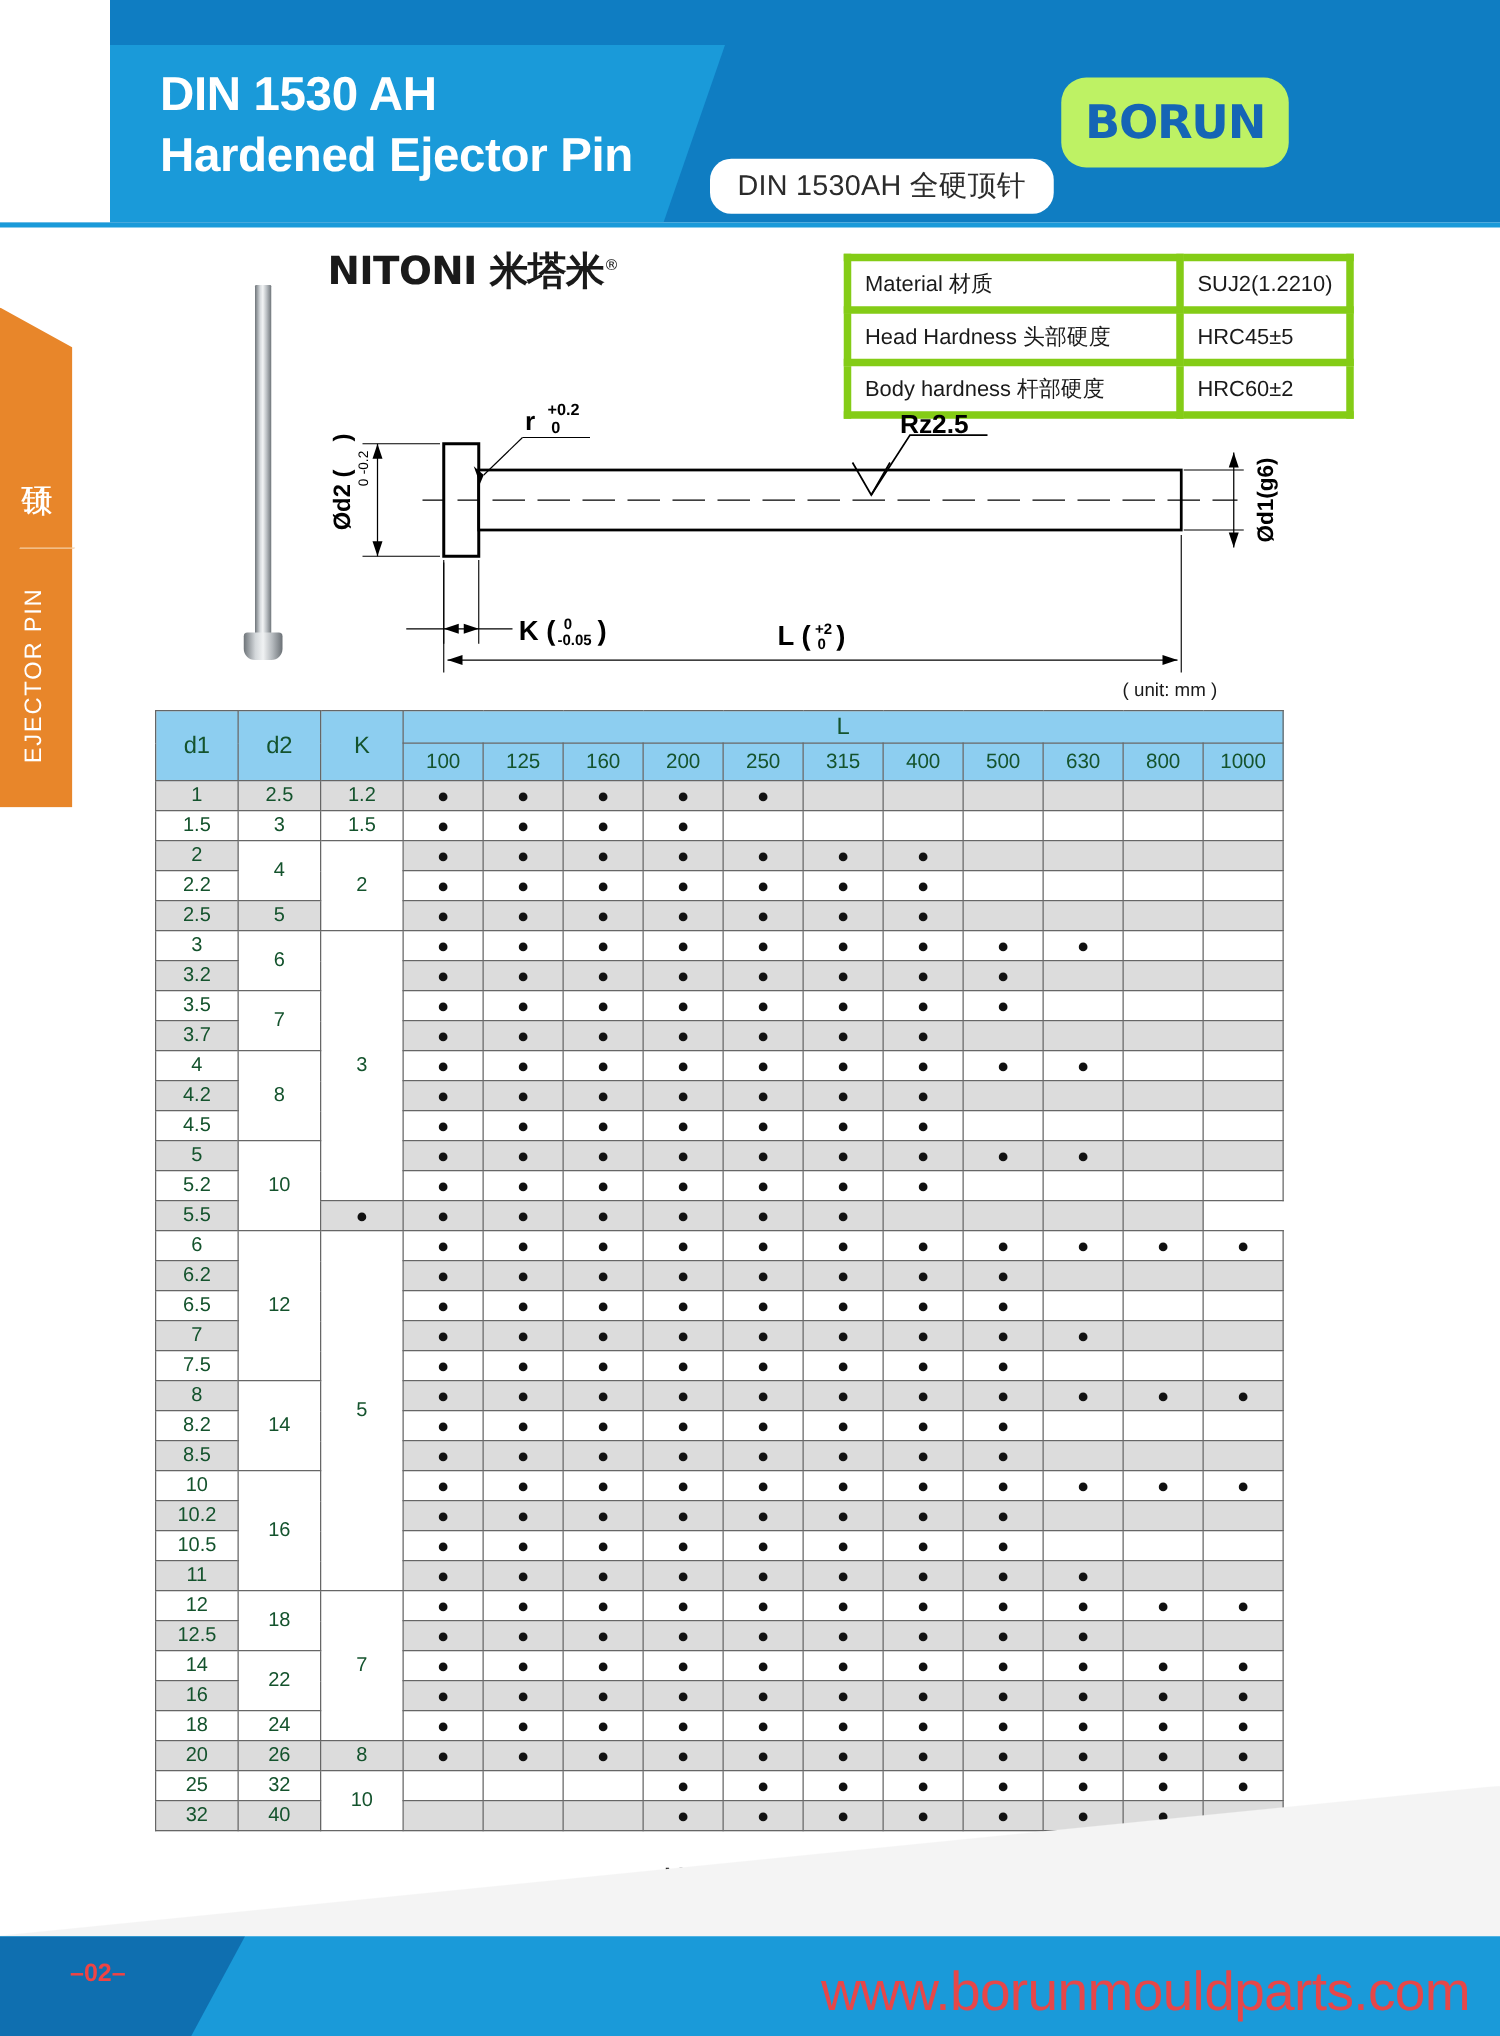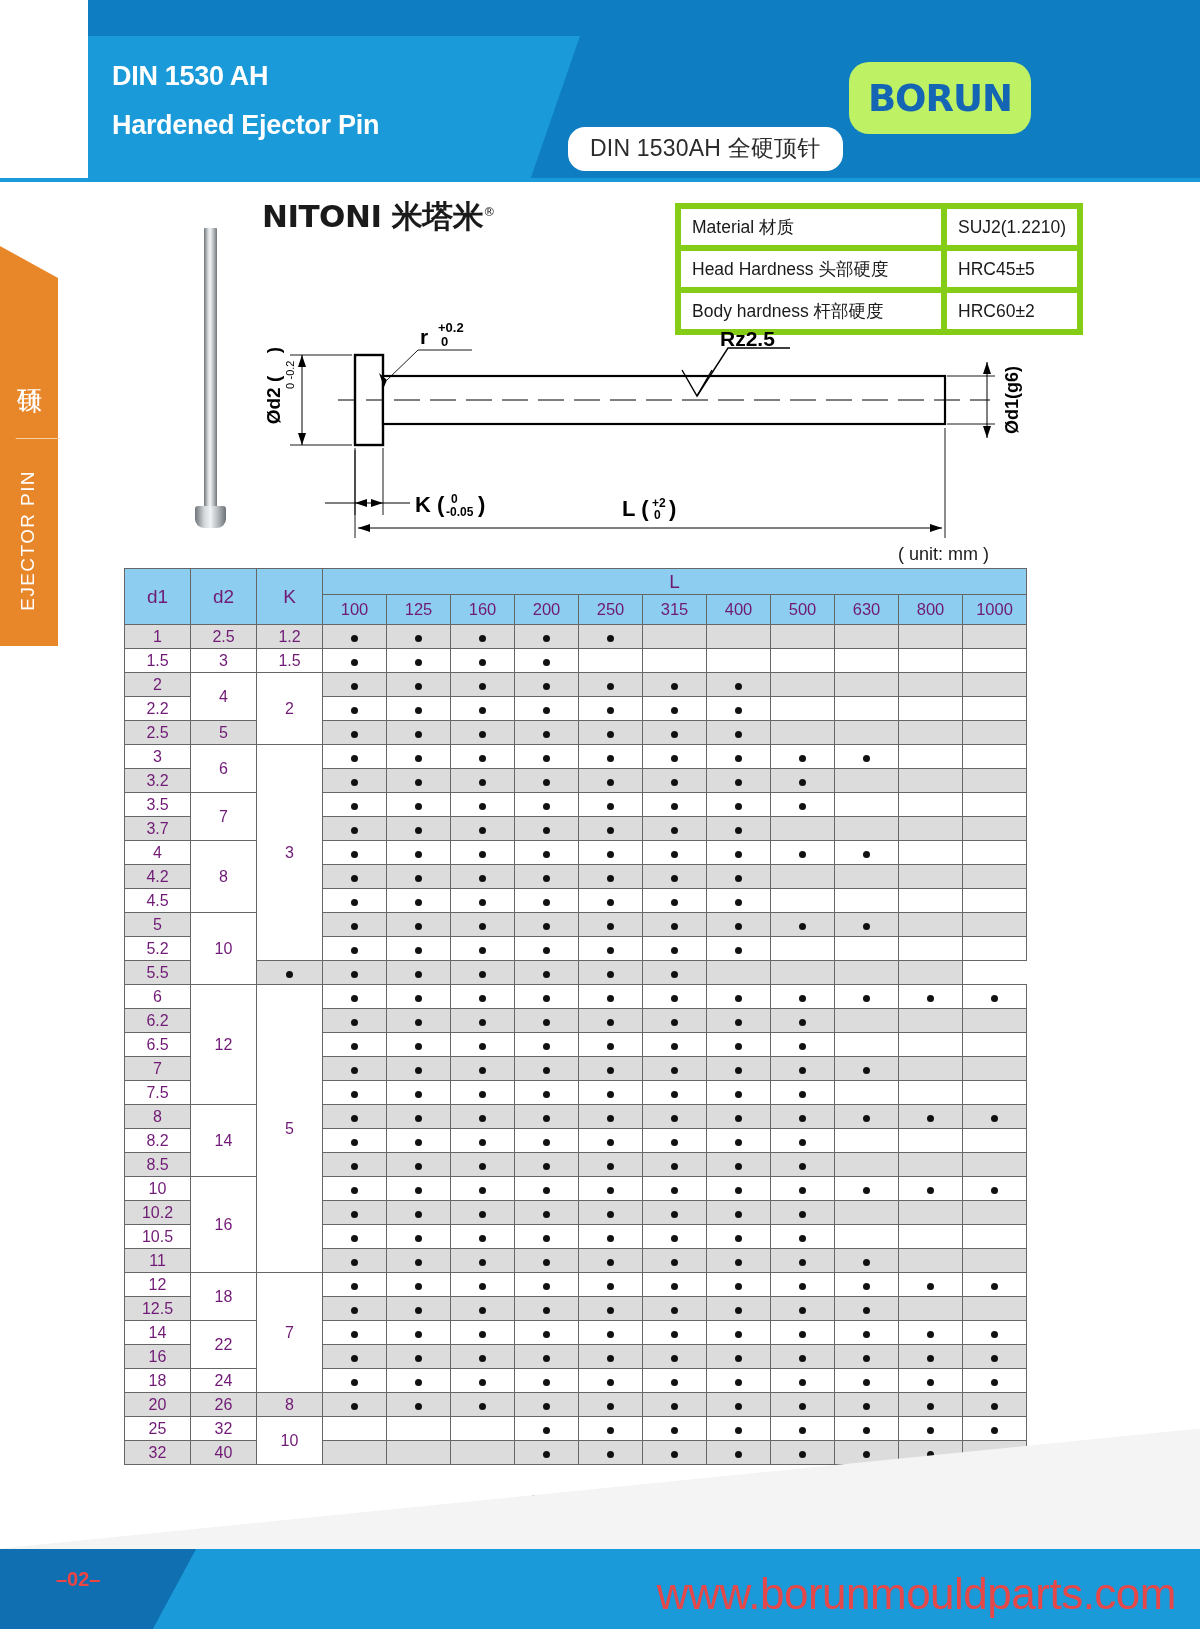--- a/index.html
+++ b/index.html
@@ -22,23 +22,23 @@
     width: 88px; height: 178px;
     background: #ffffff;
   }
   .header-title-block {
     position: absolute; top: 36px; left: 88px;
     width: 492px; height: 142px;
     background: #1a9ad9;
     clip-path: polygon(0 0, 100% 0, 90% 100%, 0 100%);
   }
   .header-title-text {
-    position: absolute; top: 52px; left: 112px;
+    position: absolute; top: 52px; left: 128px;
     color: #ffffff;
-    font-size: 27px;
+    font-size: 38px;
     font-weight: bold;
     line-height: 49px;
     letter-spacing: -0.3px;
   }
   .header-badge {
     position: absolute; top: 127px; left: 568px;
     background: #ffffff;
     border-radius: 17px;
     padding: 6px 22px 7px 22px;
     font-size: 23px;
@@ -136,30 +136,30 @@
   }
   .spec-table td.spec-label { width: 266px; }
   .spec-table td.spec-value { width: 124px; }
 
   
   .drawing { position: absolute; top: 300px; left: 250px; width: 790px; height: 250px; }
   .drawing svg { display: block; }
 
   .unit-label {
     position: absolute; top: 544px; left: 898px;
-    font-size: 18px;
+    font-size: 15px;
     color: #1a1a1a;
   }
 
   
   .data-table {
     position: absolute; top: 568px; left: 124px;
     border-collapse: collapse;
     font-size: 16px;
-    color: #701a75;
+    color: #14532d;
     font-family: "Liberation Sans", sans-serif;
     padding-left: 19px;
   }
   .data-table th, .data-table td {
     border: 1px solid #666666;
     text-align: center;
     vertical-align: middle;
   }
   .data-table thead th {
     background: #8dcef0;

